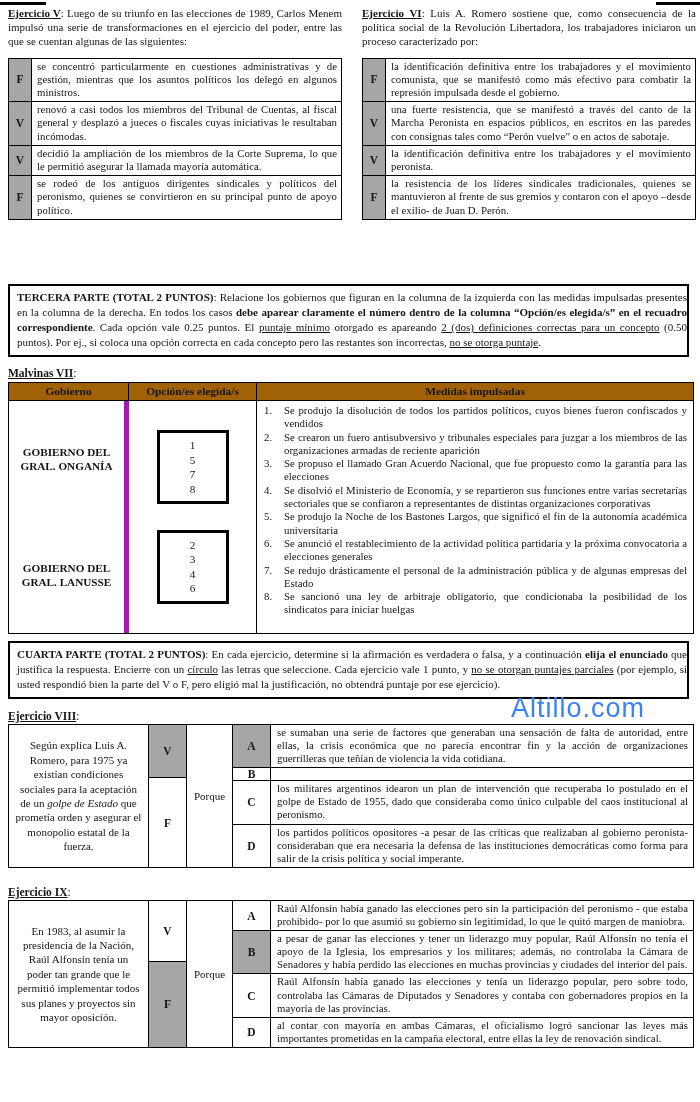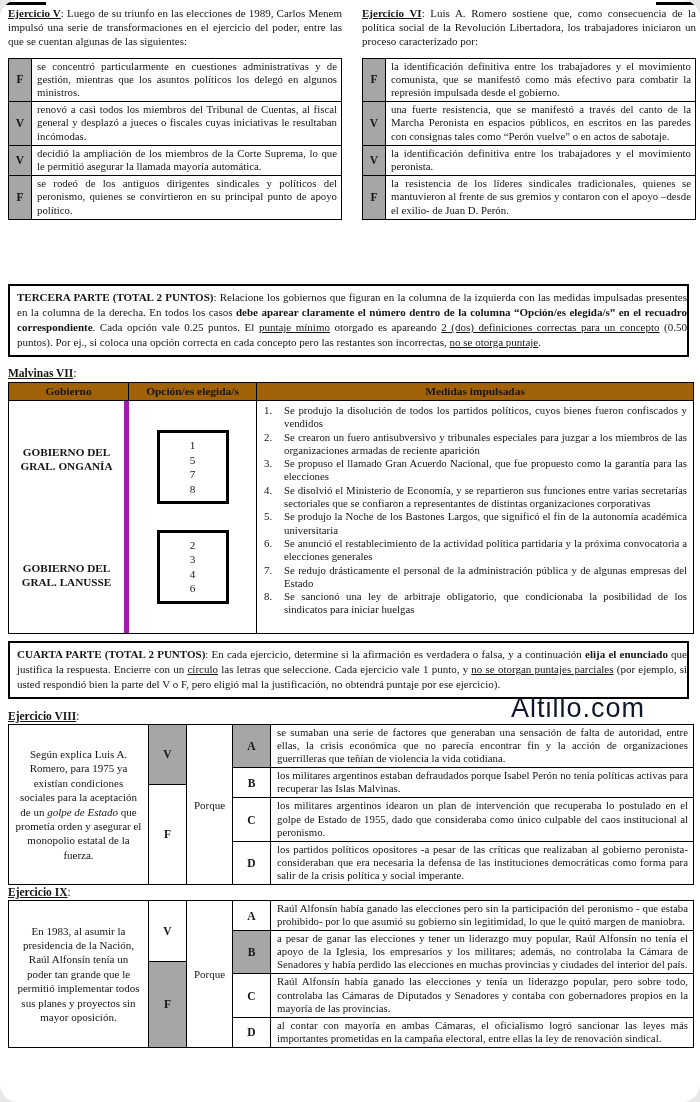--- a/index.html
+++ b/index.html
@@ -1,17 +1,17 @@
 <!DOCTYPE html>
 <html><head>
 <meta charset="utf-8">
 <style>
   html,body{margin:0;padding:0;background:#e8e8e8;}
   .page{position:relative;width:700px;height:1102px;background:#fff;margin:0 auto;
-        font-family:"Liberation Serif", serif;color:#151515;overflow:hidden;border-radius:18px;}
+        font-family:"Liberation Serif", serif;color:#151515;overflow:hidden;}
   .corner-mark{position:absolute;top:2px;height:3px;background:#000;}
   .corner-mark.cm-left{left:0;width:46px;}
   .corner-mark.cm-right{right:0;width:44px;}
 
   
   .twocol{position:absolute;top:6px;left:8px;width:688px;display:flex;gap:20px;}
   .col{flex:1;min-width:0;}
   .intro{font-size:11px;line-height:14.2px;text-align:justify;margin:0 0 9px 0;}
   .ej-label{font-weight:bold;text-decoration:underline;}
 
@@ -49,21 +49,21 @@
   .t7-col2{width:128px;border-right:1px solid #000;box-sizing:border-box;display:flex;
            flex-direction:column;justify-content:space-evenly;align-items:center;padding:4px 0;}
   .optbox{width:66px;border:3px solid #000;text-align:center;font-size:11.2px;line-height:14.5px;padding:5px 0;}
   .t7-col3{flex:1;padding:3px 3px 2px 0;}
   .medida{display:flex;font-size:10.8px;line-height:13.3px;}
   .medida .num{width:27px;padding-left:7px;flex-shrink:0;box-sizing:border-box;}
   .medida .mtext{flex:1;text-align:justify;padding-right:3px;}
 
   
   .watermark{position:absolute;top:693px;left:511px;font-family:"Liberation Sans", sans-serif;
-             font-size:27px;letter-spacing:1px;color:#0f172a;}
+             font-size:27px;letter-spacing:1px;color:#3b82f6;}
 
   
   .vfj{position:absolute;left:8px;width:686px;border:1px solid #000;display:flex;box-sizing:border-box;}
   #ej8-table{top:724px;}
   #ej9-table{top:900px;}
   .c-statement{width:140px;border-right:1px solid #000;box-sizing:border-box;display:flex;
                align-items:center;justify-content:center;text-align:center;
                font-size:11px;line-height:14.4px;padding:4px 6px;}
   .c-vf{width:38px;border-right:1px solid #000;box-sizing:border-box;display:flex;flex-direction:column;}
   .vf-cell{display:flex;align-items:center;justify-content:center;font-weight:bold;font-size:11.5px;}
@@ -225,21 +225,20 @@
       <div class="vf-cell fbot">F</div>
     </div>
     <div class="c-porque">Porque</div>
     <div class="c-opts">
       <div class="opt-row">
         <div class="opt-letter shaded">A</div>
         <div class="opt-text">se sumaban una serie de factores que generaban una sensación de falta de autoridad, entre ellas, la crisis económica que no parecía encontrar fin y la acción de organizaciones guerrilleras que teñían de violencia la vida cotidiana.</div>
       </div>
       <div class="opt-row">
         <div class="opt-letter">B</div>
-        <div class="opt-text">los militares argentinos estaban defraudados porque Isabel Perón no tenía políticas activas para recuperar las Islas Malvinas.</div>
       </div>
       <div class="opt-row">
         <div class="opt-letter">C</div>
         <div class="opt-text">los militares argentinos idearon un plan de intervención que recuperaba lo postulado en el golpe de Estado de 1955, dado que consideraba como único culpable del caos institucional al peronismo.</div>
       </div>
       <div class="opt-row">
         <div class="opt-letter">D</div>
         <div class="opt-text">los partidos políticos opositores -a pesar de las críticas que realizaban al gobierno peronista- consideraban que era necesaria la defensa de las instituciones democráticas como forma para salir de la crisis política y social imperante.</div>
       </div>
     </div>

